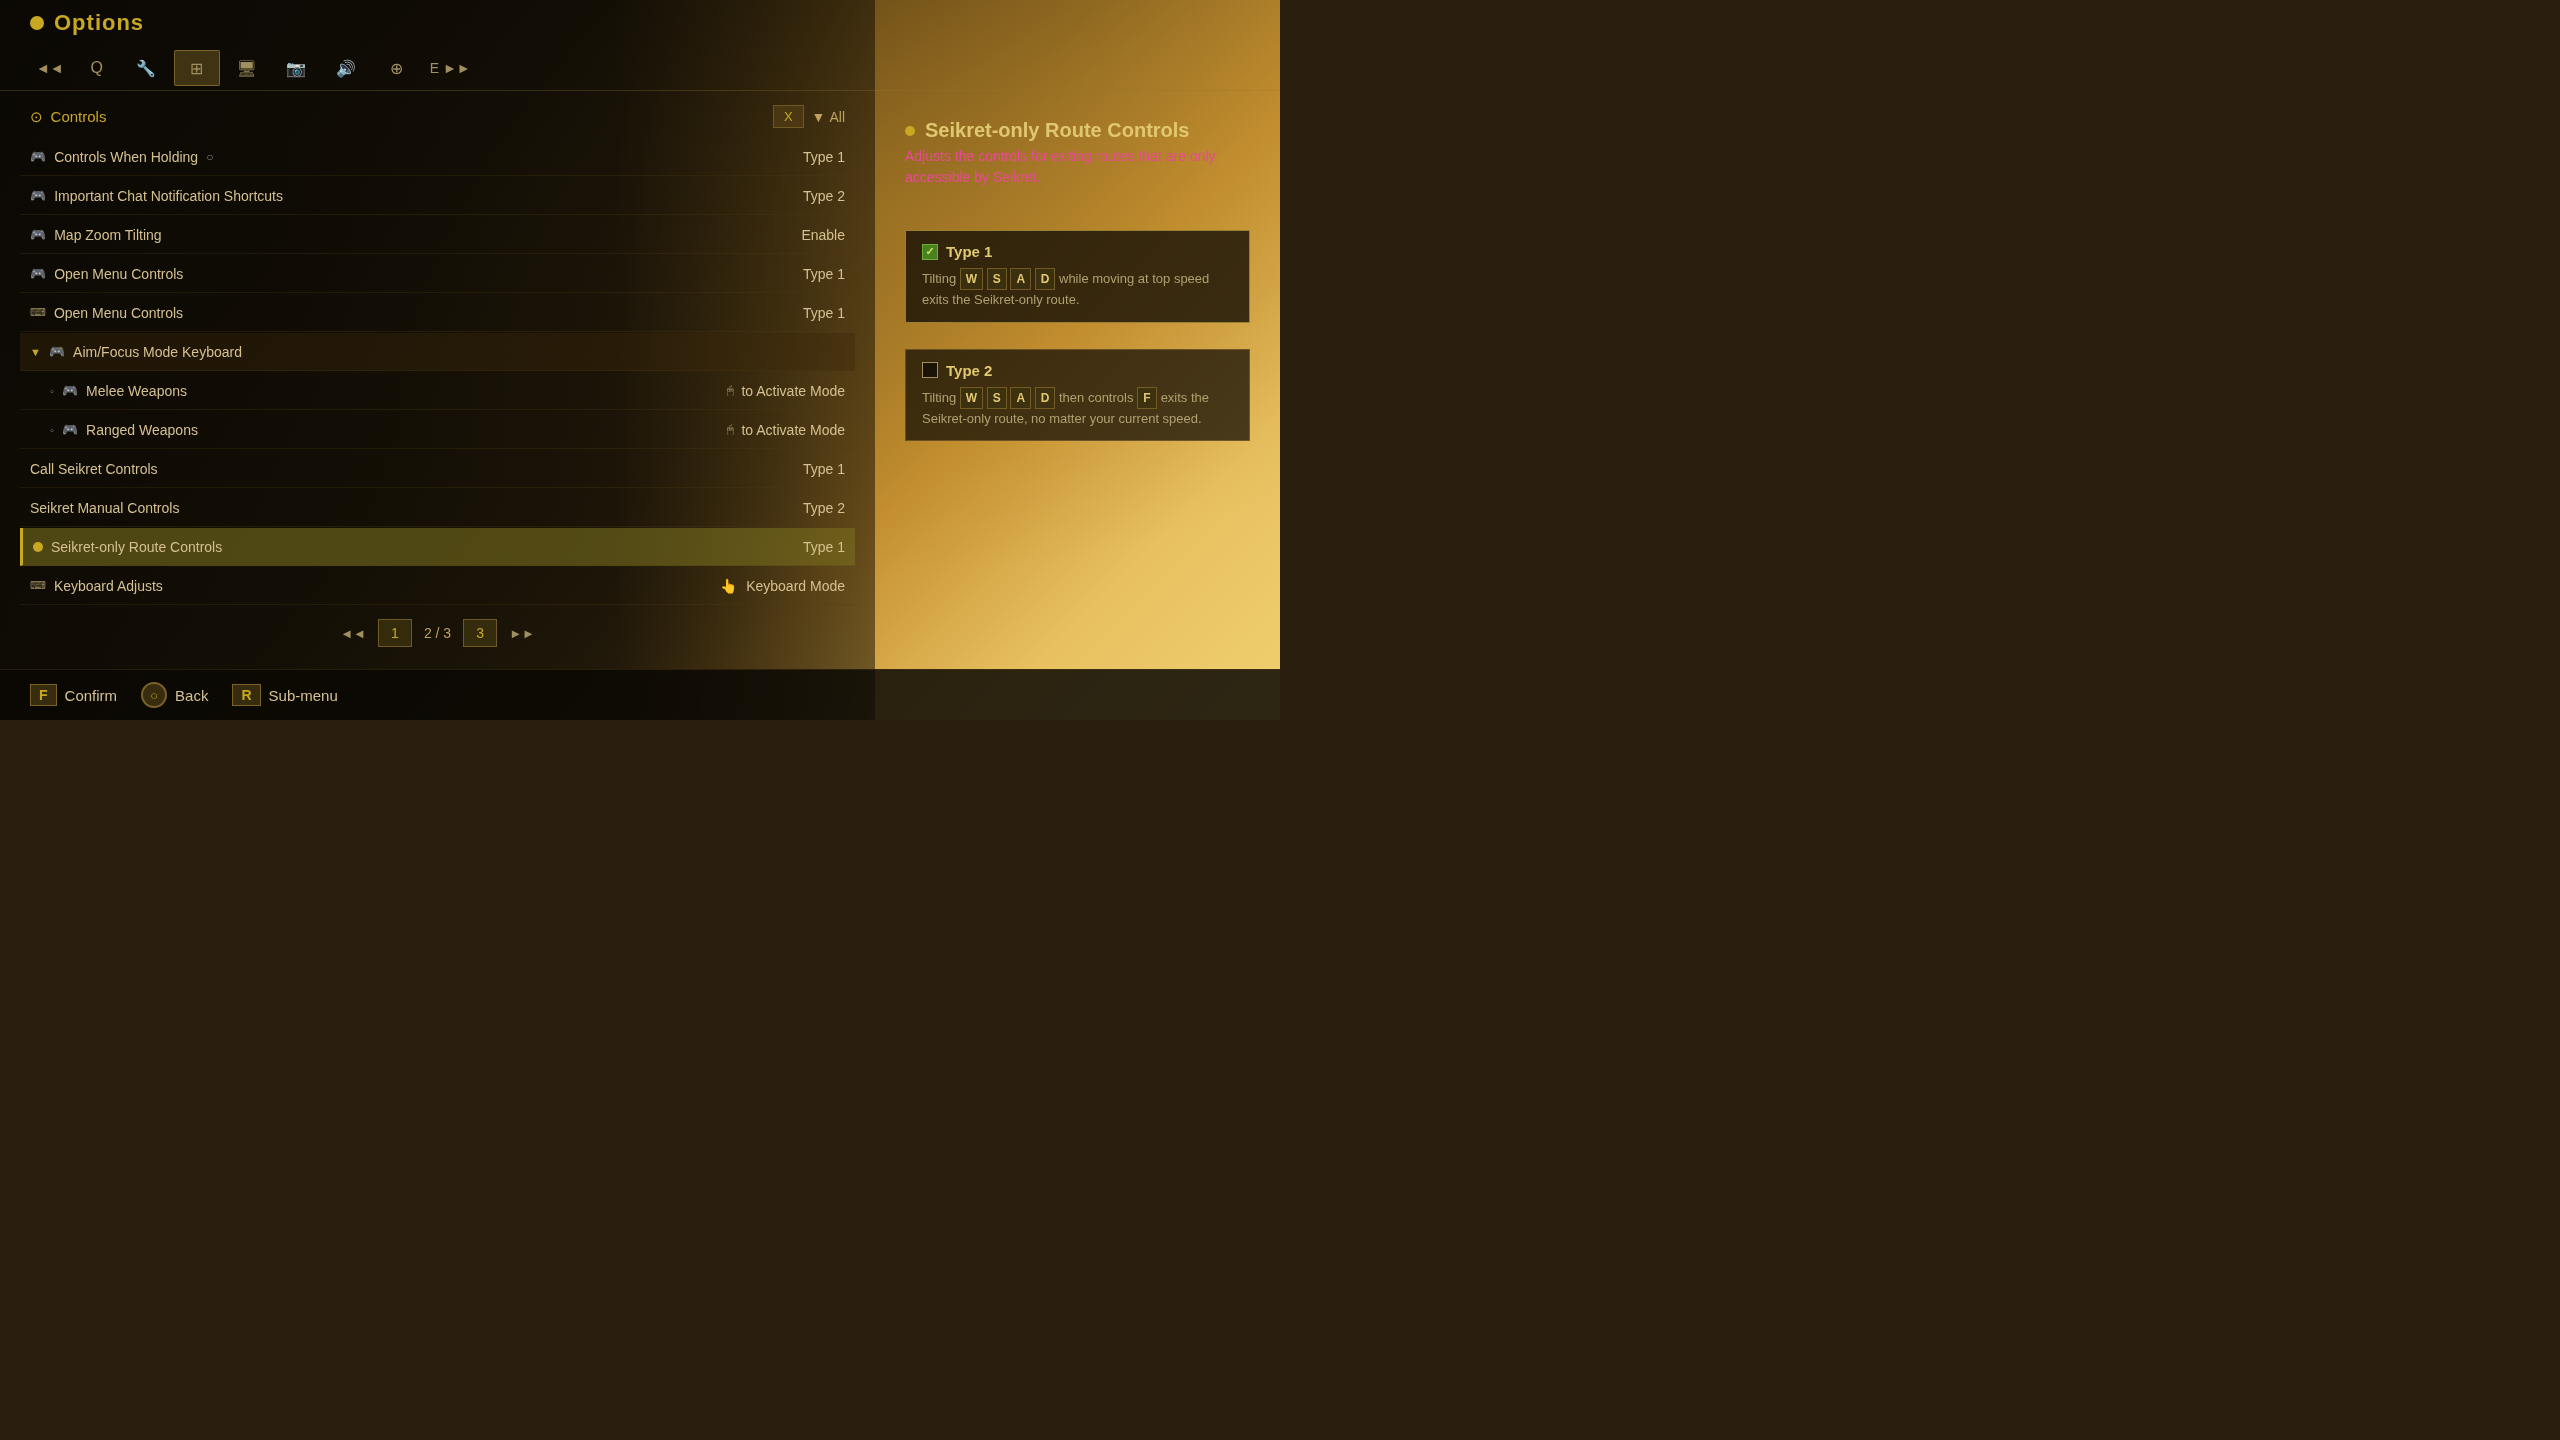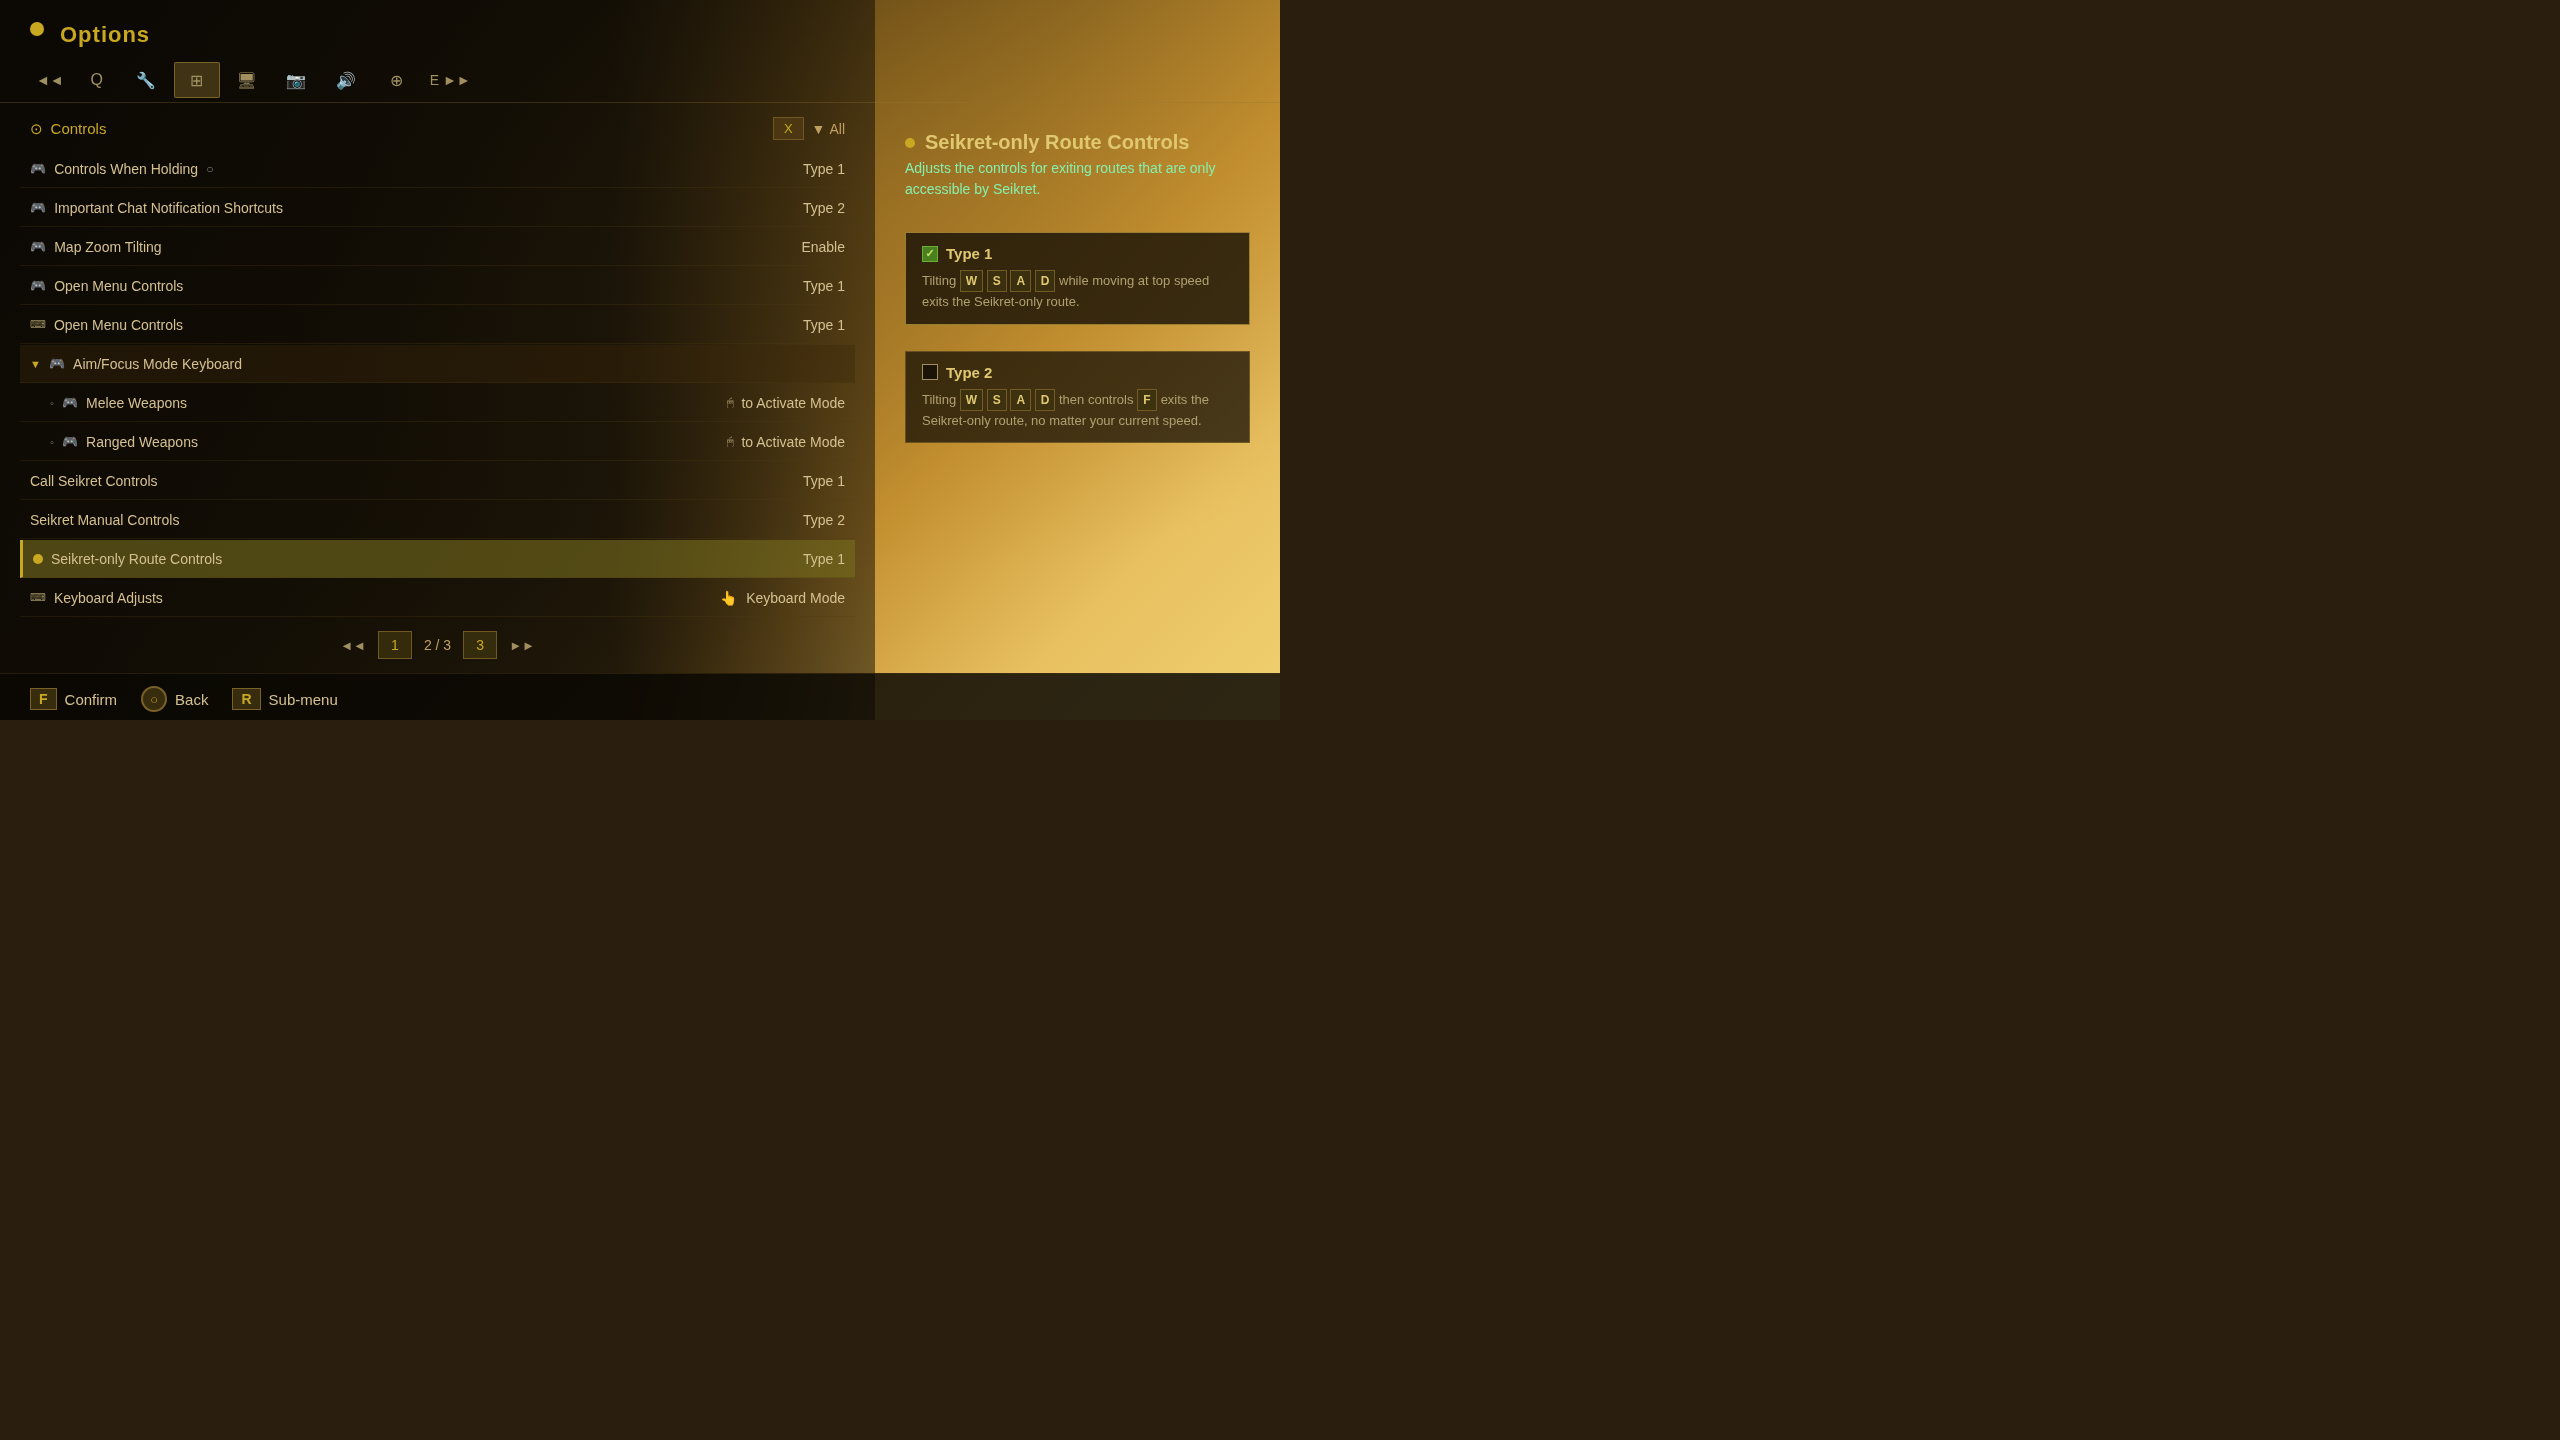--- a/index.html
+++ b/index.html
@@ -46,22 +46,23 @@
       position: absolute;
       inset: 0;
       z-index: 2;
       display: flex;
       flex-direction: column;
     }
 
     
     .header {
       display: flex;
-      padding: 22px 30px 10px 30px;
-      gap: 16px;
+      align-items: center;
+      padding: 10px 30px 10px 30px;
+      gap: 10px;
     }
 
     .options-dot {
       width: 14px;
       height: 14px;
       background: #c8a820;
       border-radius: 50%;
       flex-shrink: 0;
     }
 
@@ -291,24 +292,24 @@
     }
 
     .desc-dot {
       width: 10px;
       height: 10px;
       background: #c8a820;
       border-radius: 50%;
     }
 
     .desc-text {
-      color: #86efac;
+      color: #ec4899;
       font-size: 14px;
       line-height: 1.5;
-      margin-bottom: 16px;
+      margin-bottom: 26px;
     }
 
     
     .type-card {
       background: rgba(20,15,5,0.75);
       border: 1px solid rgba(150,120,50,0.5);
       padding: 12px 16px;
       margin-bottom: 10px;
     }
 

